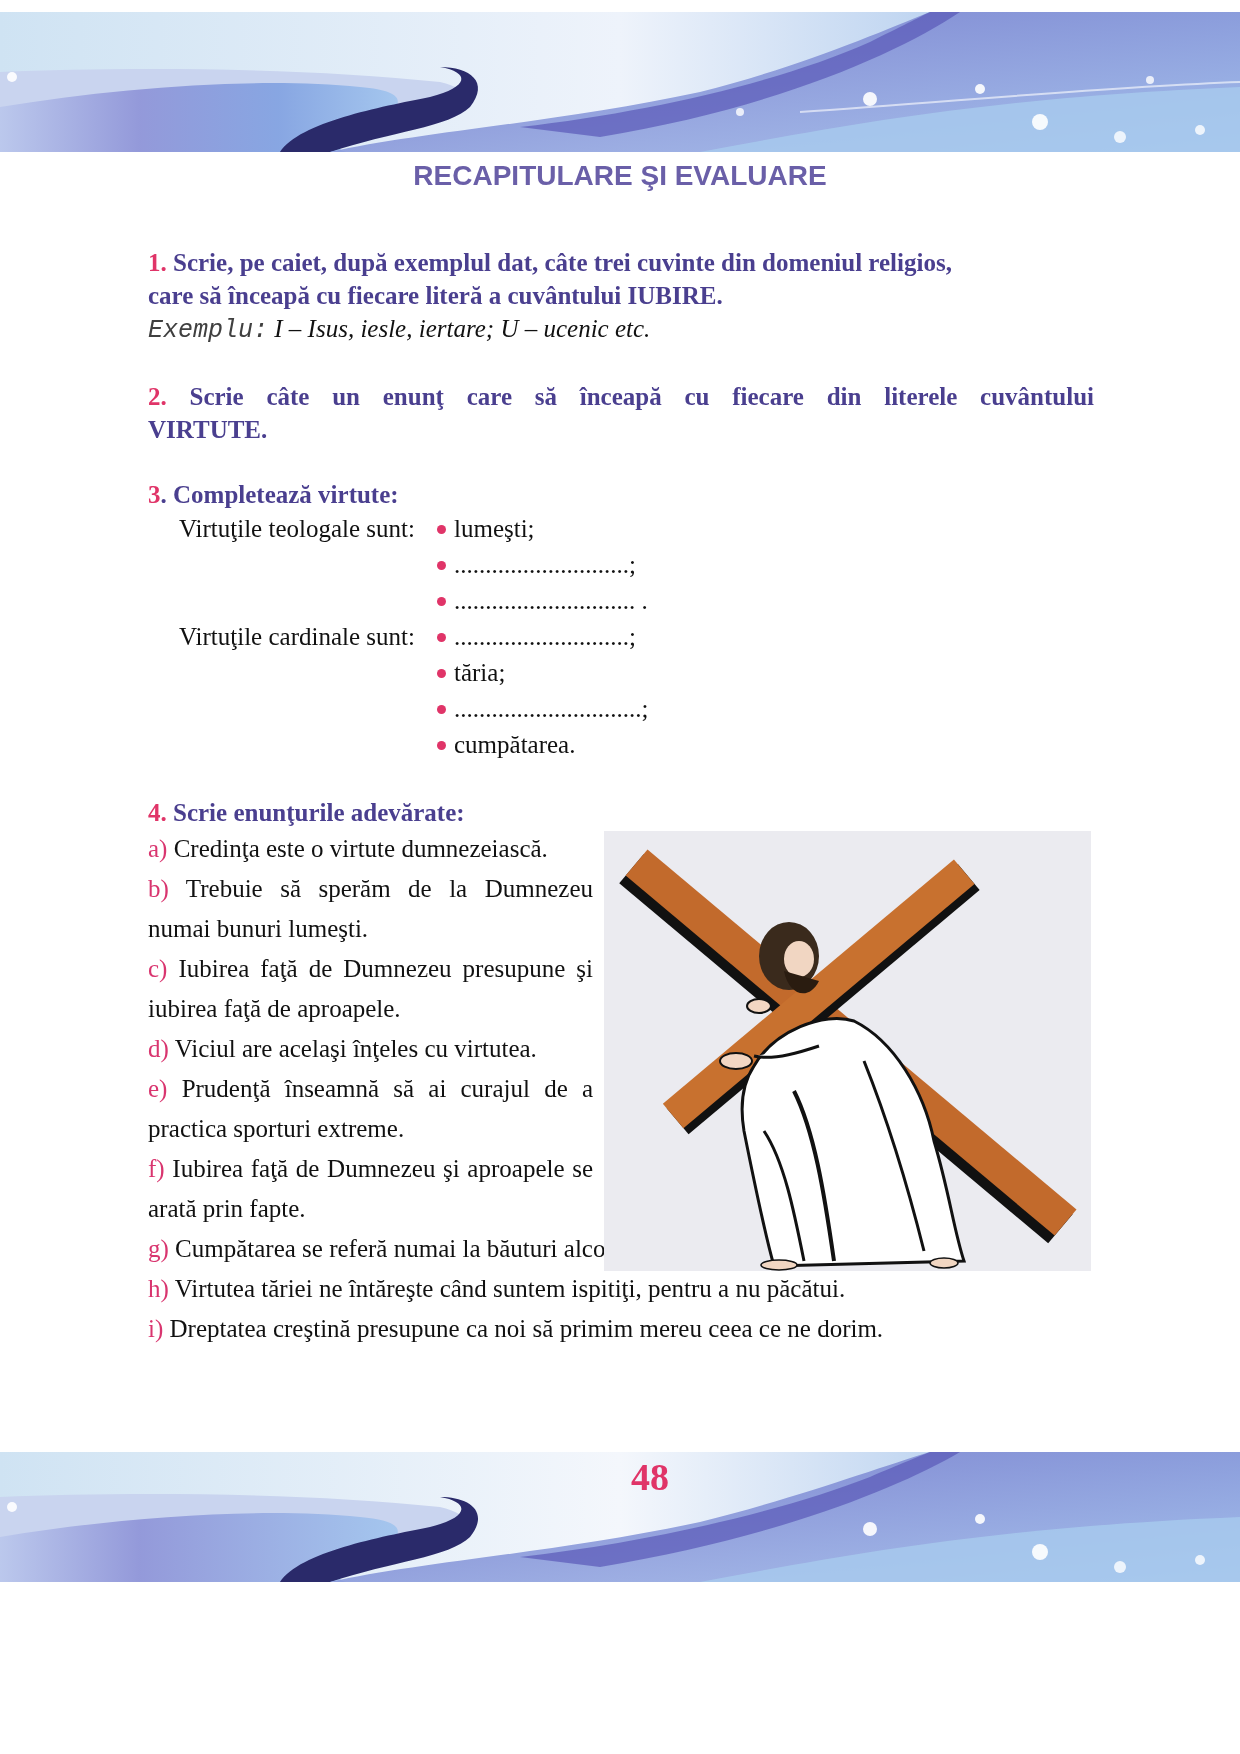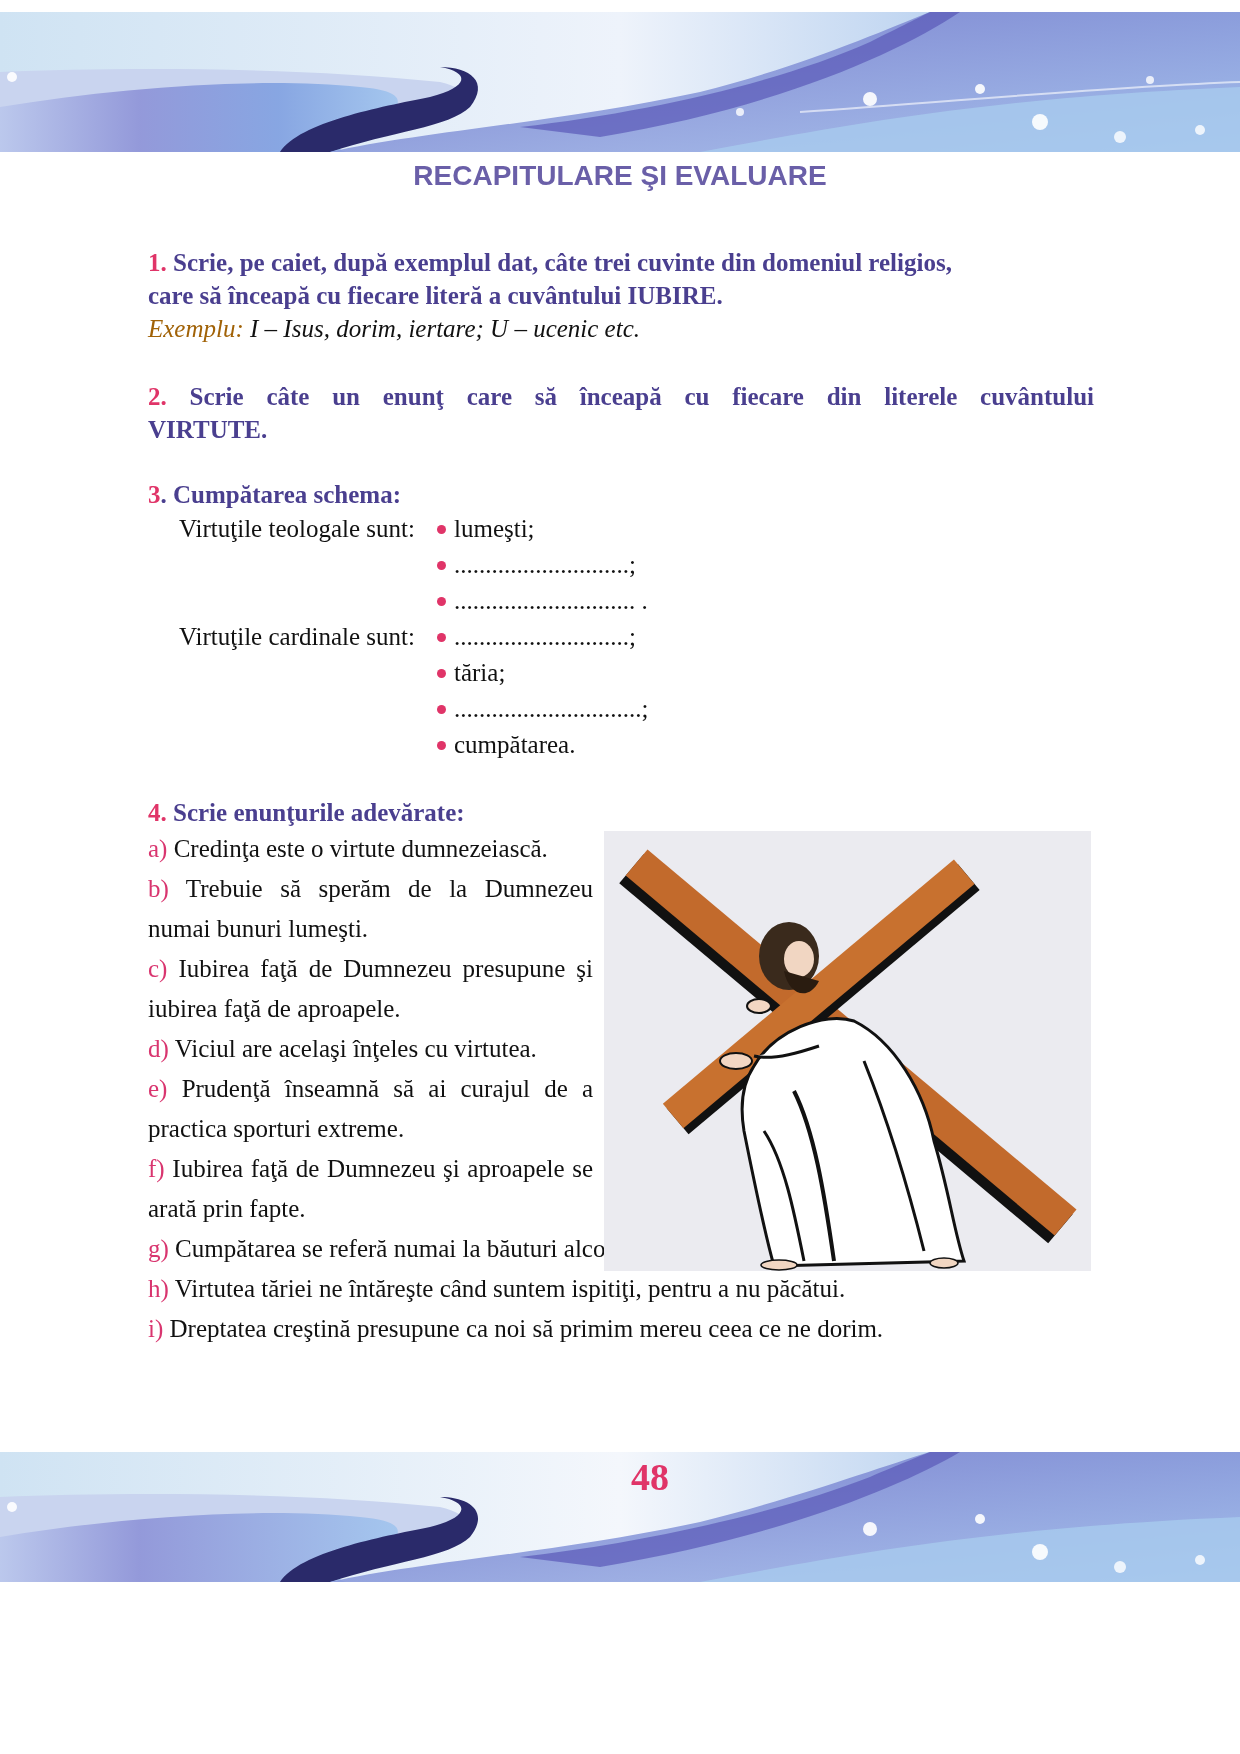--- a/index.html
+++ b/index.html
@@ -12,21 +12,21 @@
   #banner-bottom { top: 1452px; }
 
   .title { position: absolute; top: 160px; left: 0; width: 1240px; text-align: center;
            font-family: "Liberation Sans", sans-serif; font-weight: bold; font-size: 28px;
            color: #6a5fa8; letter-spacing: 0px; }
 
   .ex { position: absolute; left: 148px; width: 946px; font-size: 25px; line-height: 33px; }
   .ex-head { font-weight: bold; color: #4a3f8f; text-align: justify; }
   .num { color: #e03468; }
   .ex-head .num { font-weight: bold; }
-  .example-label { color: #a16207; font-style: italic; }
+  .example-label { color: #404040; font-style: italic; font-family: Liberation Mono, monospace; }
   .example-text { font-style: italic; color: #111; }
 
   #ex1 { top: 246px; }
   #ex2 { top: 380px; text-align-last: left; }
   #ex2 .ex-head { text-align: justify; text-align-last: justify; }
   #ex2 .ex-head-last { text-align-last: left; }
   #ex3 { top: 478px; }
 
   .schema-row { position: relative; height: 36px; line-height: 36px; font-size: 25px; }
   .schema-label { position: absolute; left: 0; top: 0; margin-left: 31px; }
@@ -94,37 +94,37 @@
 <div class="ex" id="ex1">
   <div class="ex-head">
     <span class="num">1.</span>
     <span>Scrie, pe caiet, după exemplul dat, câte trei cuvinte din domeniul religios,</span>
   </div>
   <div class="ex-head">
     <span>care să înceapă cu fiecare literă a cuvântului IUBIRE.</span>
   </div>
   <div>
     <span class="example-label">Exemplu:</span>
-    <span class="example-text">I – Isus, dorim, iertare; U – ucenic etc.</span>
+    <span class="example-text">I – Isus, iesle, iertare; U – ucenic etc.</span>
   </div>
 </div>
 
 <div class="ex" id="ex2">
   <div class="ex-head">
     <span class="num">2.</span>
     <span>Scrie câte un enunţ care să înceapă cu fiecare din literele cuvântului</span>
   </div>
   <div class="ex-head ex-head-last">
     <span>VIRTUTE.</span>
   </div>
 </div>
 
 <div class="ex" id="ex3">
   <div class="ex-head" style="text-align:left;">
-    <span class="num">3</span><span>. Cumpătarea schema:</span>
+    <span class="num">3</span><span>. Completează virtute:</span>
   </div>
   <div>
     <div class="schema-row">
       <span class="schema-label">Virtuţile teologale sunt:</span>
       <span class="schema-item"><span class="bullet"></span><span>lumeşti;</span></span>
     </div>
     <div class="schema-row">
       <span class="schema-item"><span class="bullet"></span><span>............................;</span></span>
     </div>
     <div class="schema-row">

